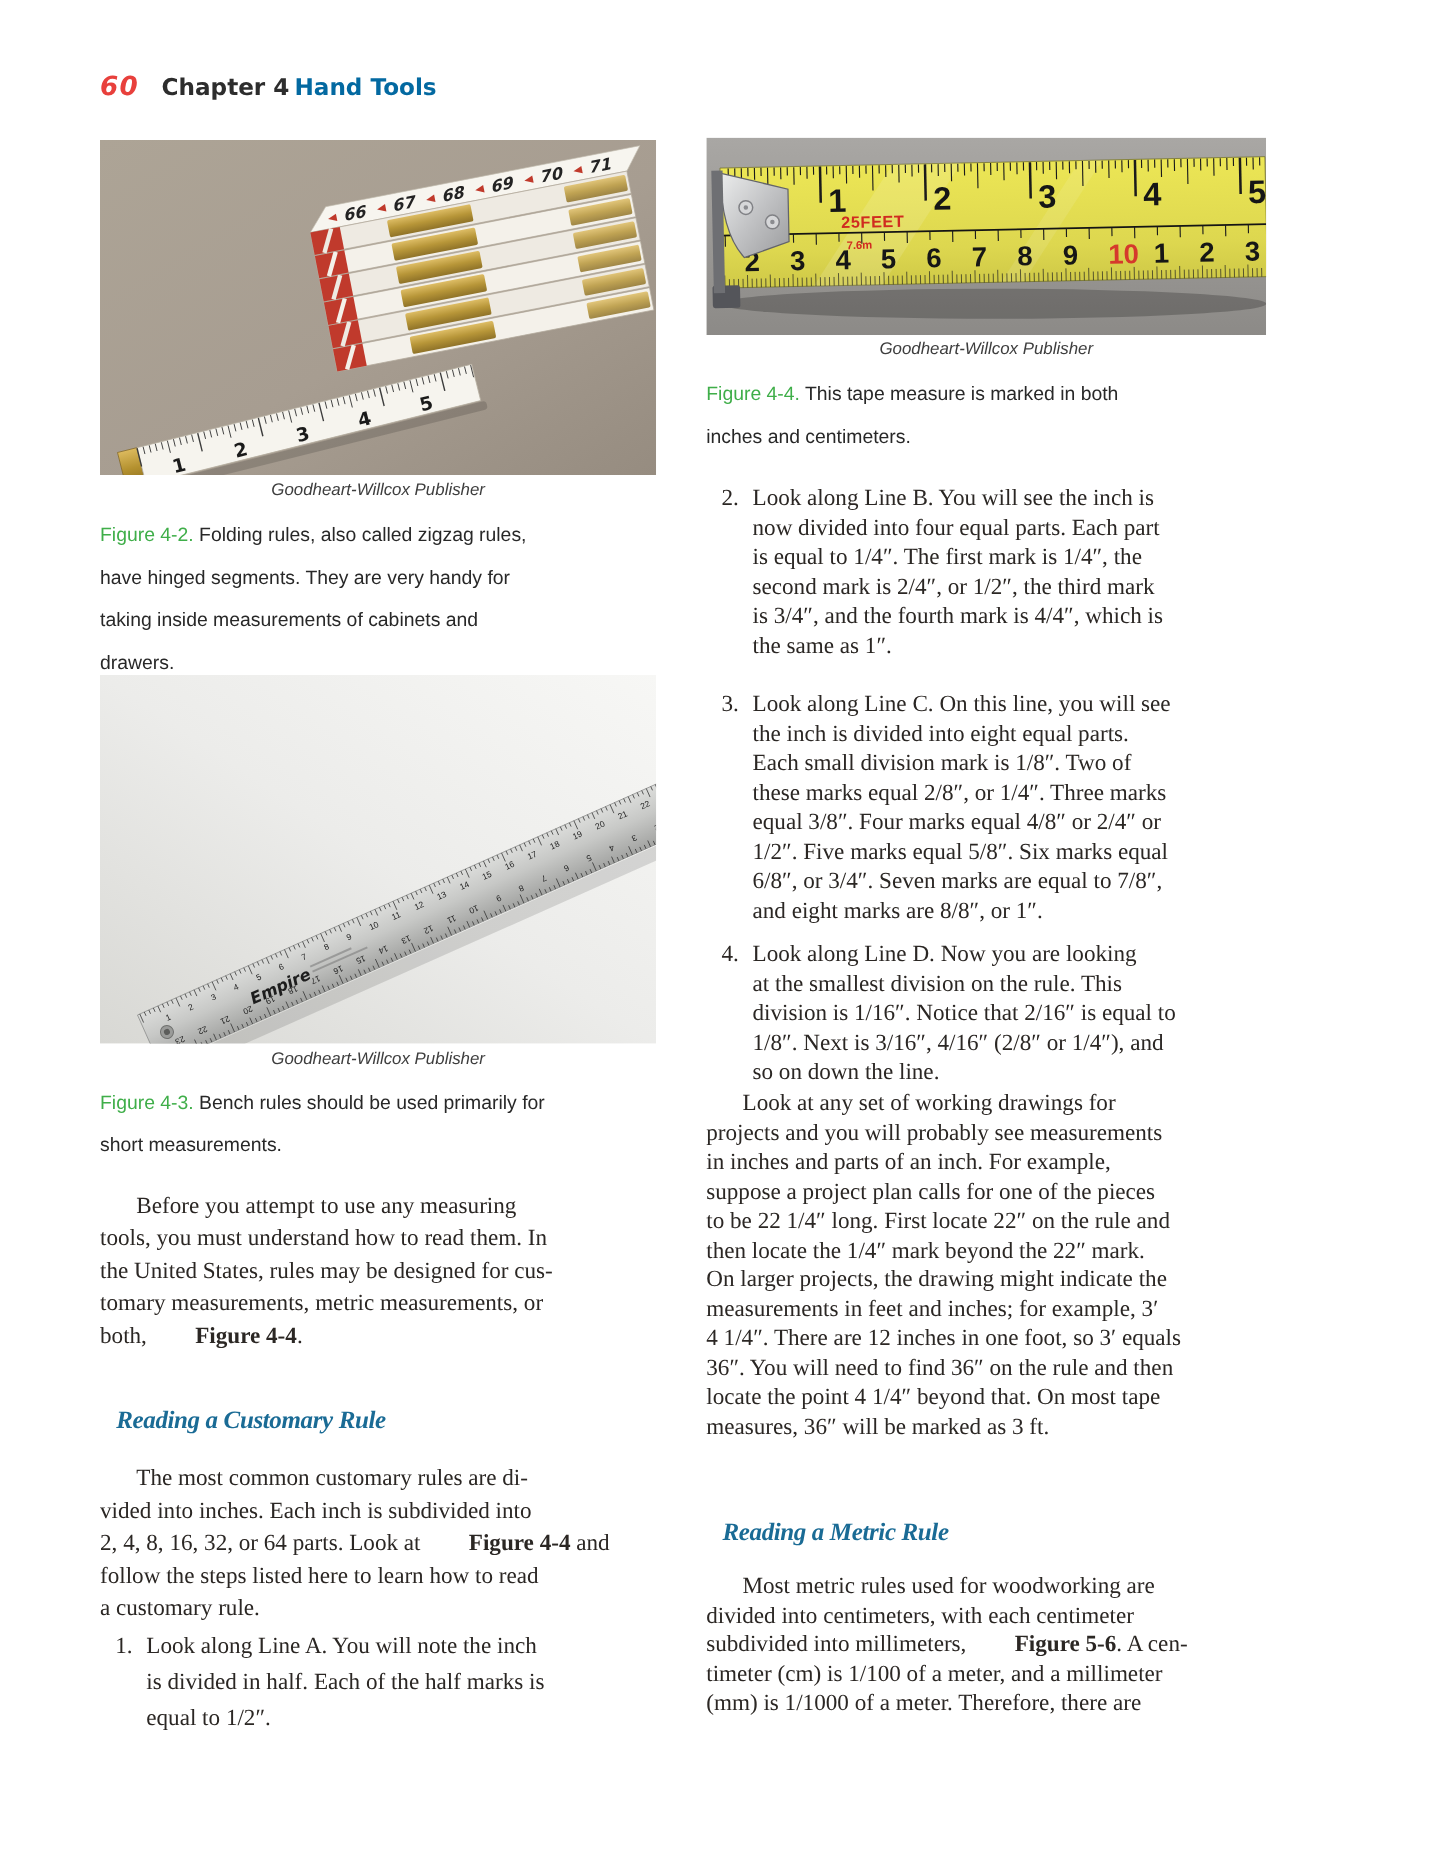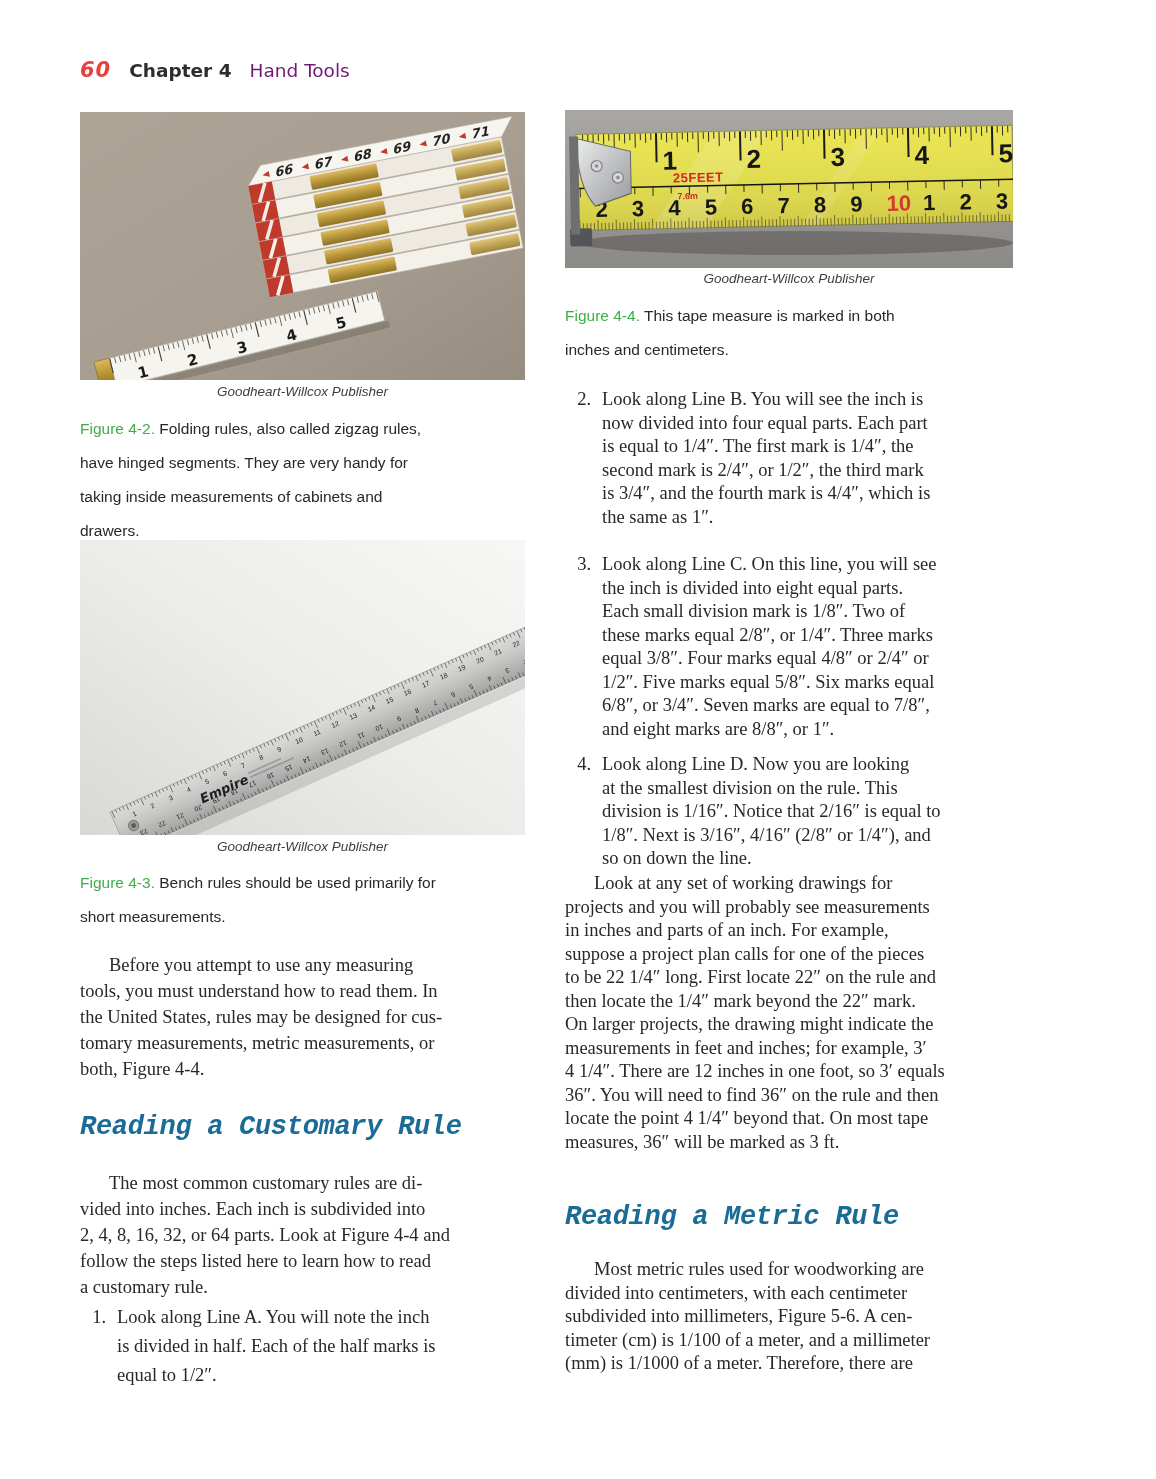--- a/index.html
+++ b/index.html
@@ -8,31 +8,31 @@
         font-family:"Liberation Serif",serif;color:#2b2724;}
   .blk{position:absolute;}
   .serif{font-size:18.5px;color:#2b2724;}
   .lh26{line-height:26px;}
   .lh235{line-height:23.5px;}
   .lh29{line-height:29px;}
   .ind{text-indent:29px;}
   .hdr{left:80px;top:44px;display:flex;align-items:baseline;font-family:"DejaVu Sans",sans-serif;}
   .pagenum{font-size:21px;font-weight:bold;font-style:italic;color:#e8403c;letter-spacing:1px;}
   .chap{margin-left:18px;font-size:18.5px;font-weight:bold;color:#2d2d2d;margin-top:16px;}
-  .chap2{margin-left:18px;font-size:18.5px;font-weight:normal;color:#701a75;}
+  .chap2{margin-left:4px;font-size:18.5px;font-weight:bold;color:#0369a1;}
   .credit{font-family:"Liberation Sans",sans-serif;font-style:italic;font-size:13.5px;color:#3e3e3e;text-align:center;}
   .cap{font-family:"Liberation Sans",sans-serif;font-size:15.5px;line-height:34px;color:#282828;}
   .figlab{color:#3fae49;}
-  .hscript{font-family:Liberation Mono, monospace;font-style:italic;font-weight:bold;font-size:27px;
-           color:#1a6b95;margin:0;letter-spacing:-0.3px;}
+  .hscript{font-family:Liberation Serif, serif;font-style:italic;font-weight:bold;font-size:20px;
+           color:#1a6b95;margin:13px;letter-spacing:-0.3px;}
   .li{display:flex;}
   .linum{flex:0 0 26px;text-align:right;}
   .litxt{margin-left:11px;}
   .photo{overflow:hidden;}
-  strong{font-weight:400;}
+  strong{font-weight:700;margin-left:34px;}
 </style>
 </head>
 <body>
 
 <div class="page">
 
   <div class="blk hdr">
     <span class="pagenum">60</span>
     <span class="chap">Chapter 4</span>
     <span class="chap2">Hand Tools</span>

